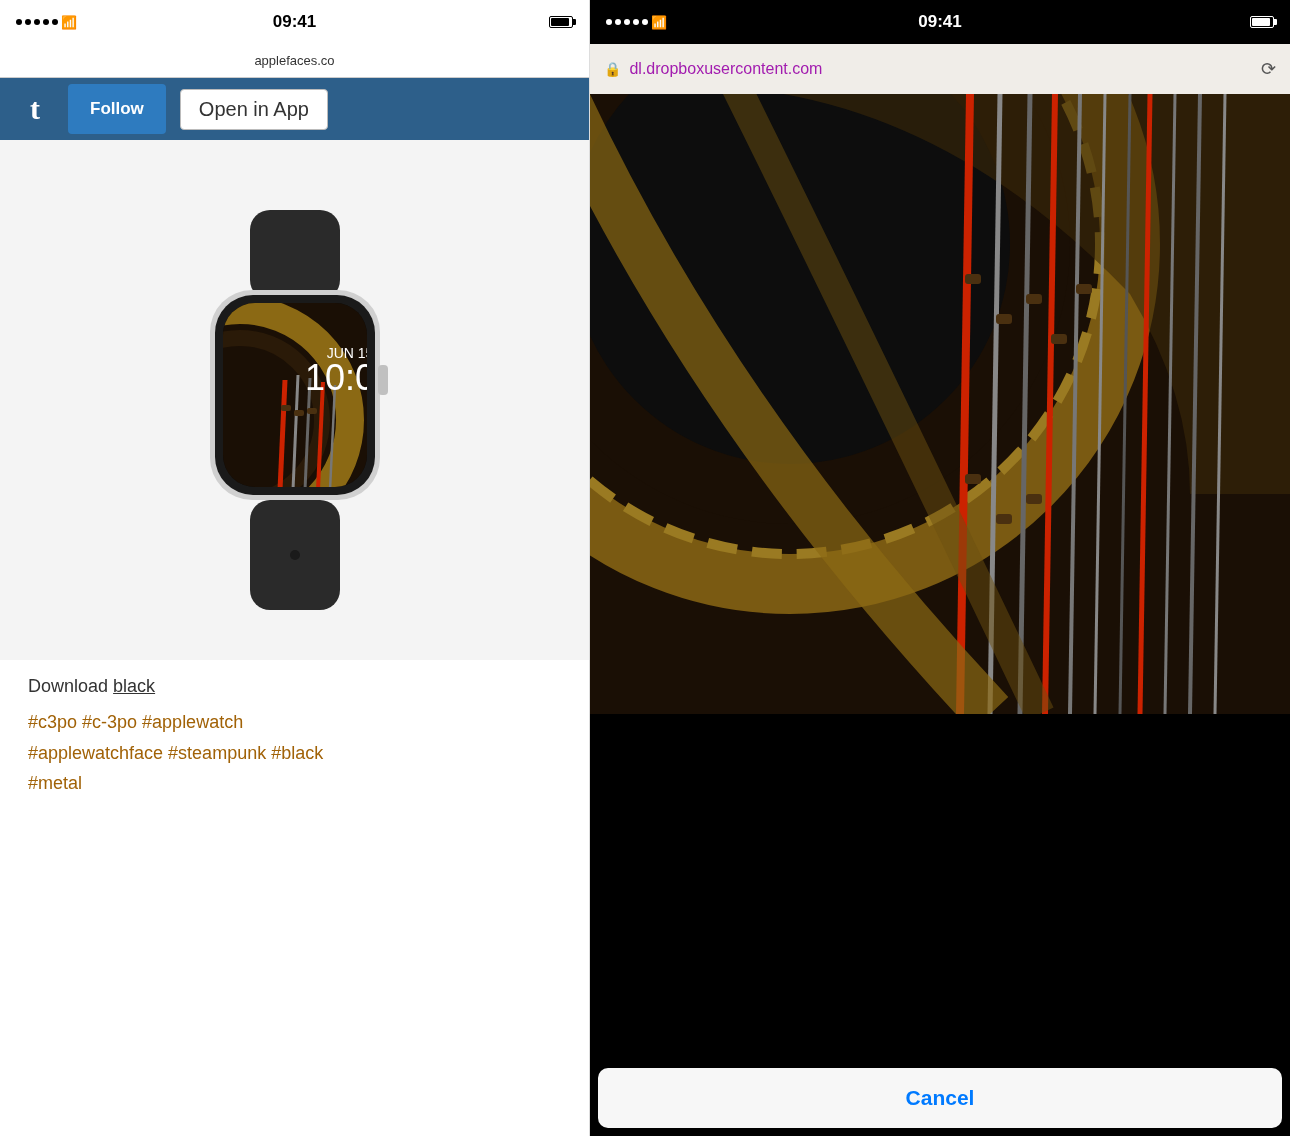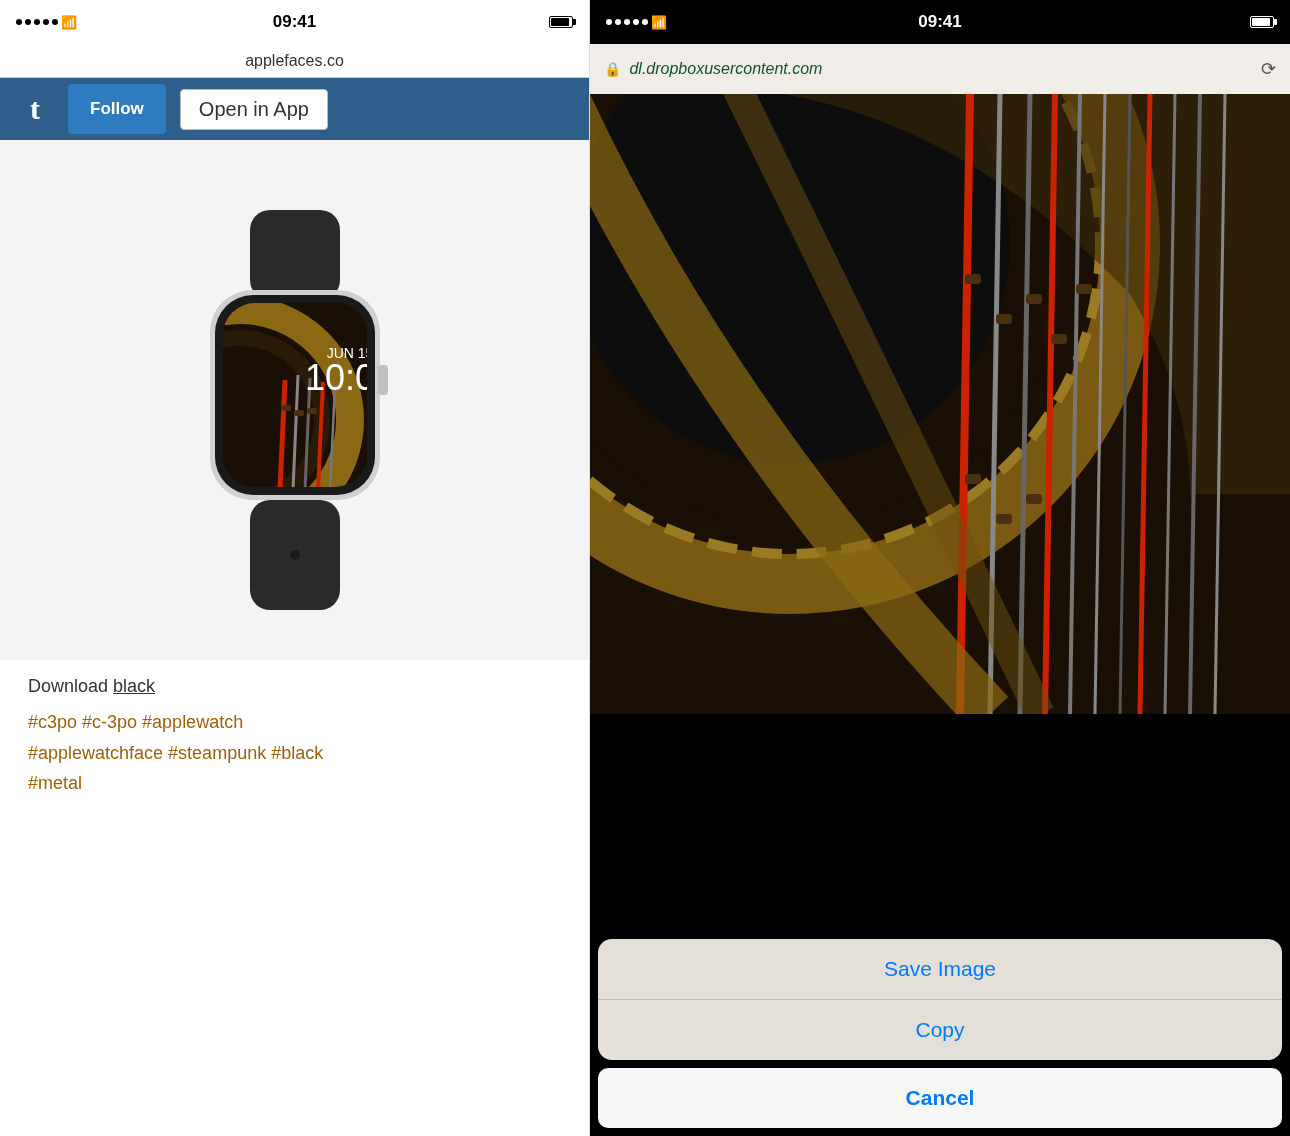--- a/index.html
+++ b/index.html
@@ -67,21 +67,21 @@
 
     .address-bar-left {
       height: 34px;
       background: #fff;
       display: flex;
       align-items: center;
       justify-content: center;
       border-bottom: 1px solid #ccc;
     }
     .address-text {
-      font-size: 16px;
+      font-size: 13px;
       color: #333;
     }
 
     .nav-bar {
       height: 62px;
       background: #2d5f8a;
       display: flex;
       align-items: center;
       padding: 0 16px;
       gap: 14px;
@@ -202,23 +202,22 @@
       position: absolute;
       top: 44px; left: 0; right: 0;
       z-index: 10;
     }
     .lock-icon {
       color: #555;
       font-size: 14px;
     }
     .address-text-right {
       font-size: 16px;
-      color: #14532d;
+      color: #a21caf;
       flex: 1;
-      font-style: italic;
     }
     .reload-icon {
       color: #555;
       font-size: 18px;
     }
 
     
     .image-area {
       position: absolute;
       top: 94px;
@@ -440,28 +439,20 @@
       <rect x="375" y="380" width="16" height="10" rx="3" fill="#4a3010"></rect>
       <rect x="406" y="420" width="16" height="10" rx="3" fill="#4a3010"></rect>
       <rect x="436" y="400" width="16" height="10" rx="3" fill="#4a3010"></rect>
 
       <path d="M -50 -50 Q 100 300 400 620" fill="none" stroke="#8b6914" stroke-width="50" opacity="0.7"></path>
       <path d="M 100 -100 Q 250 200 450 620" fill="none" stroke="#6b4f10" stroke-width="30" opacity="0.5"></path>
     </svg>
   </div>
 
   <div class="action-sheet">
-    <div class="action-group-main">
-      <button class="action-item">
-        <span class="action-item-text">Save Image</span>
-      </button>
-      <button class="action-item">
-        <span class="action-item-text">Copy</span>
-      </button>
-    </div>
     <div class="action-cancel">
       <button class="action-item">
         <span class="action-item-text">Cancel</span>
       </button>
     </div>
   </div>
 
 </div>
 
 </body></html>

